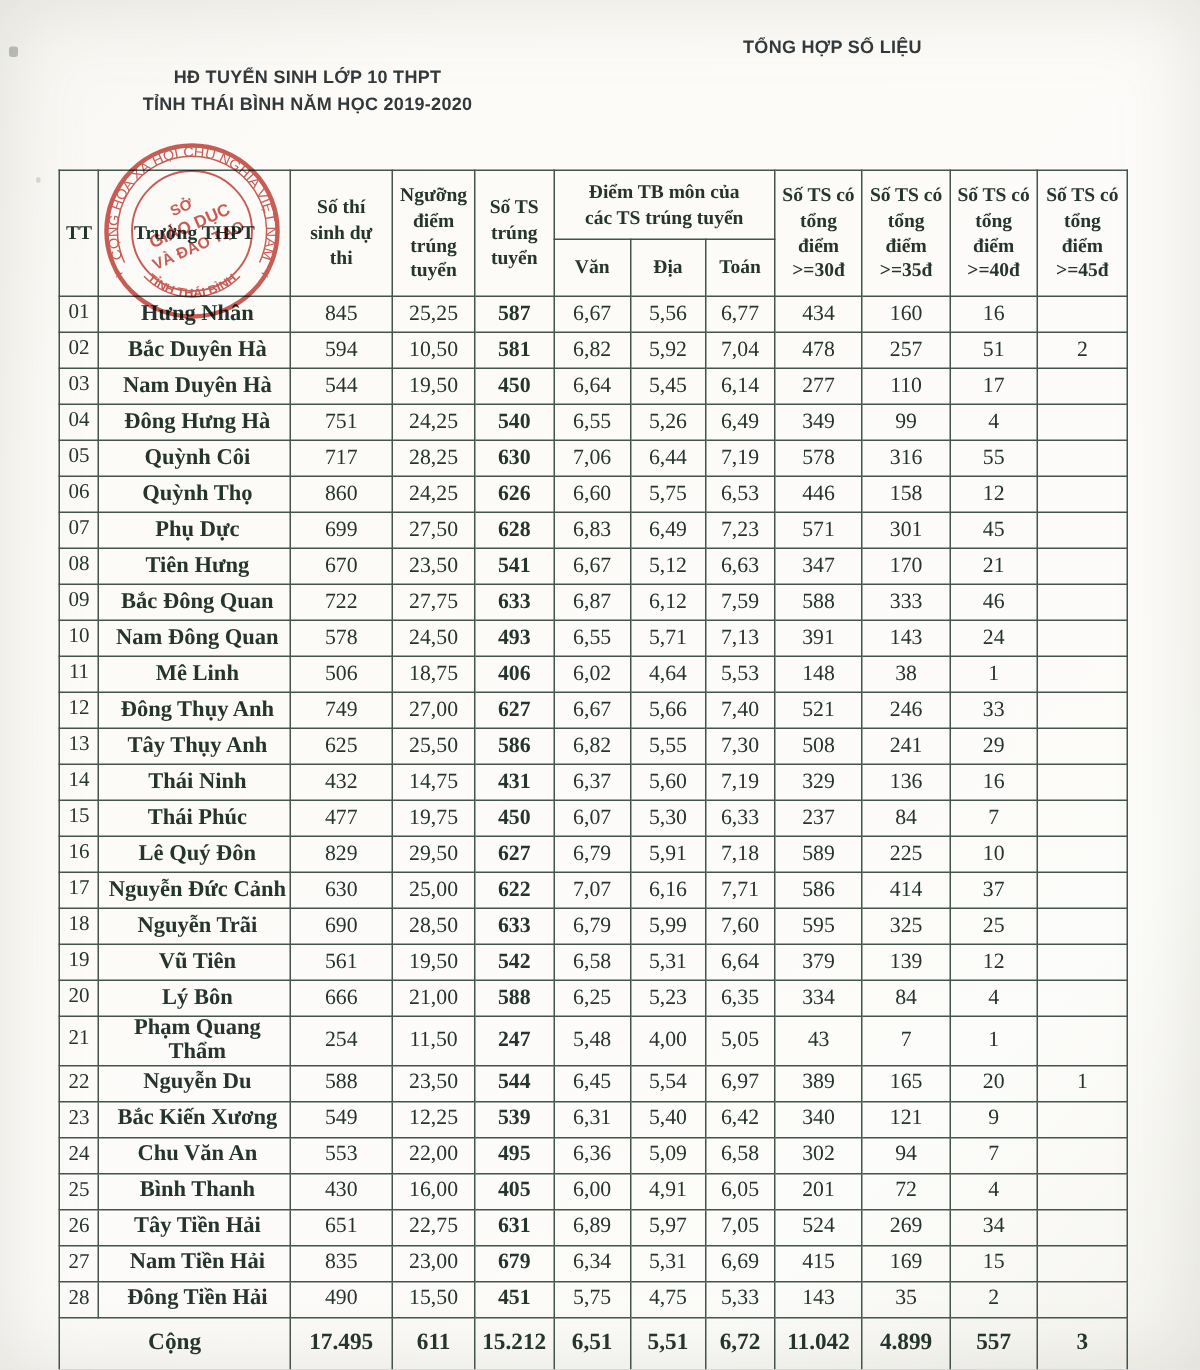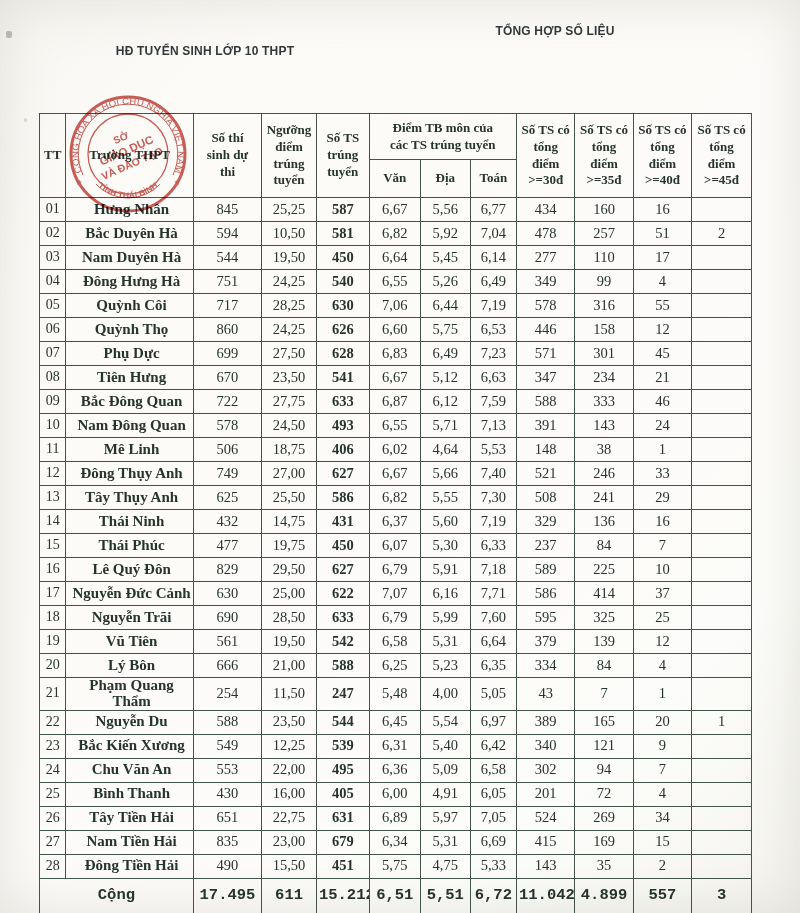--- a/index.html
+++ b/index.html
@@ -38,41 +38,42 @@
   }
   .doc-table thead tr.main-h { height:46px; }
   .doc-table thead tr.sub-h  { height:38px; }
   .doc-table td {
     font-size:14.5px; text-align:center; vertical-align:middle;
     height:23px; padding:0 2px; line-height:1.05;
   }
   .doc-table tbody td.col-school { text-align:center; padding-left:6px; font-weight:bold; font-size:15px; }
   .doc-table tbody td.col-admitted { font-weight:bold; }
   .doc-table tbody td.col-tt { font-size:14px; }
-  .doc-table tfoot td { font-weight:bold; font-size:15.5px; height:34px;font-family:Liberation Mono, monospace; }
+  .doc-table tfoot td { font-weight:bold; font-size:15.5px; height:34px; }
 
   .stamp {
     position:absolute; left:62px; top:88px; width:132px; height:132px;
     opacity:.82; mix-blend-mode:multiply; filter:blur(.3px);
     pointer-events:none; z-index:5;
   }
   .stamp text { fill:#bf3a32; font-family:"Liberation Sans","DejaVu Sans",sans-serif; }
   .stamp circle, .stamp path { stroke:#bf3a32; fill:none; }
 </style>
 </head>
 <body>
 
 <div class="page">
 
   <div class="speck speck-a"></div>
   <div class="speck speck-b"></div>
 
   <div class="doc-header">
     <div class="title-block title-left">
       <div>HĐ TUYỂN SINH LỚP 10 THPT</div>
+      <div>TỈNH THÁI BÌNH NĂM HỌC 2019-2020</div>
     </div>
     <div class="title-block title-right">
       <div>TỔNG HỢP SỐ LIỆU</div>
     </div>
   </div>
 
   <table class="doc-table">
     <colgroup>
       <col style="width:3.7%">
         <col style="width:17.9%">
@@ -228,21 +229,21 @@
         <tr>
           <td class="col-tt">08</td>
           <td class="col-school">Tiên Hưng</td>
           <td class="col-candidates">670</td>
           <td class="col-threshold">23,50</td>
           <td class="col-admitted">541</td>
           <td class="col-van">6,67</td>
           <td class="col-dia">5,12</td>
           <td class="col-toan">6,63</td>
           <td class="col-ge30">347</td>
-          <td class="col-ge35">234</td>
+          <td class="col-ge35">170</td>
           <td class="col-ge40">21</td>
           <td class="col-ge45"></td>
         </tr>
         <tr>
           <td class="col-tt">09</td>
           <td class="col-school">Bắc Đông Quan</td>
           <td class="col-candidates">722</td>
           <td class="col-threshold">27,75</td>
           <td class="col-admitted">633</td>
           <td class="col-van">6,87</td>

